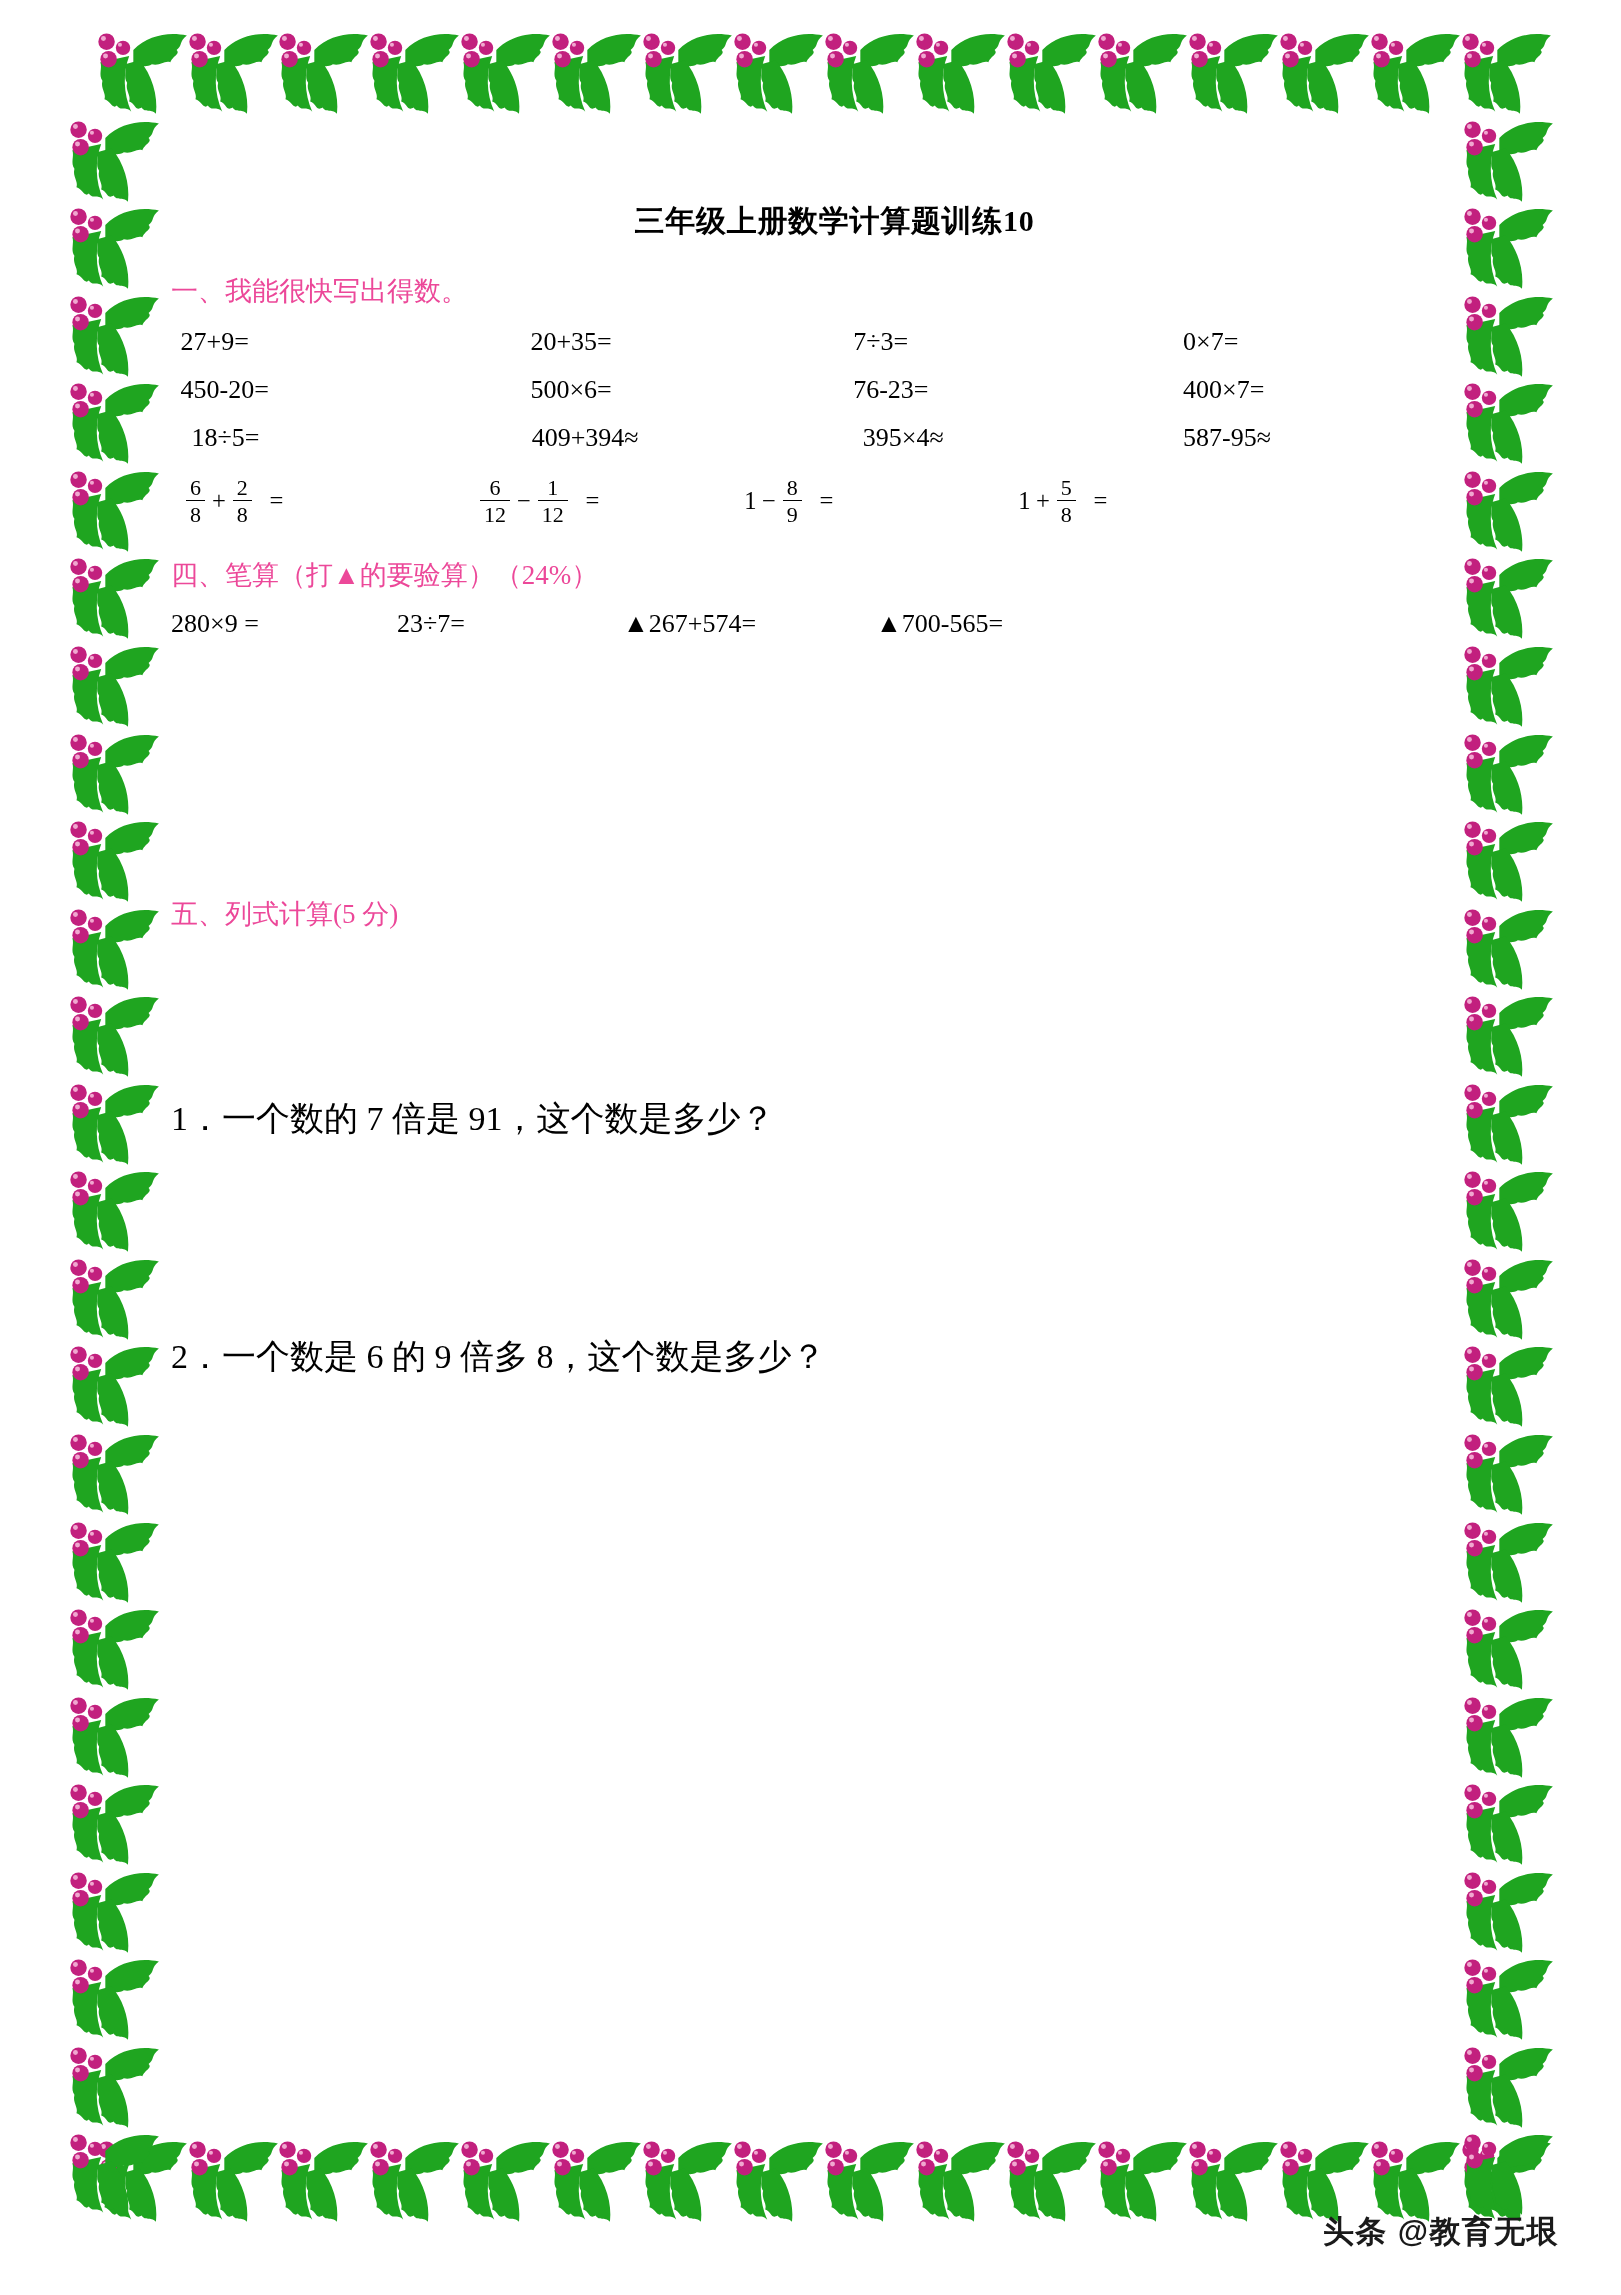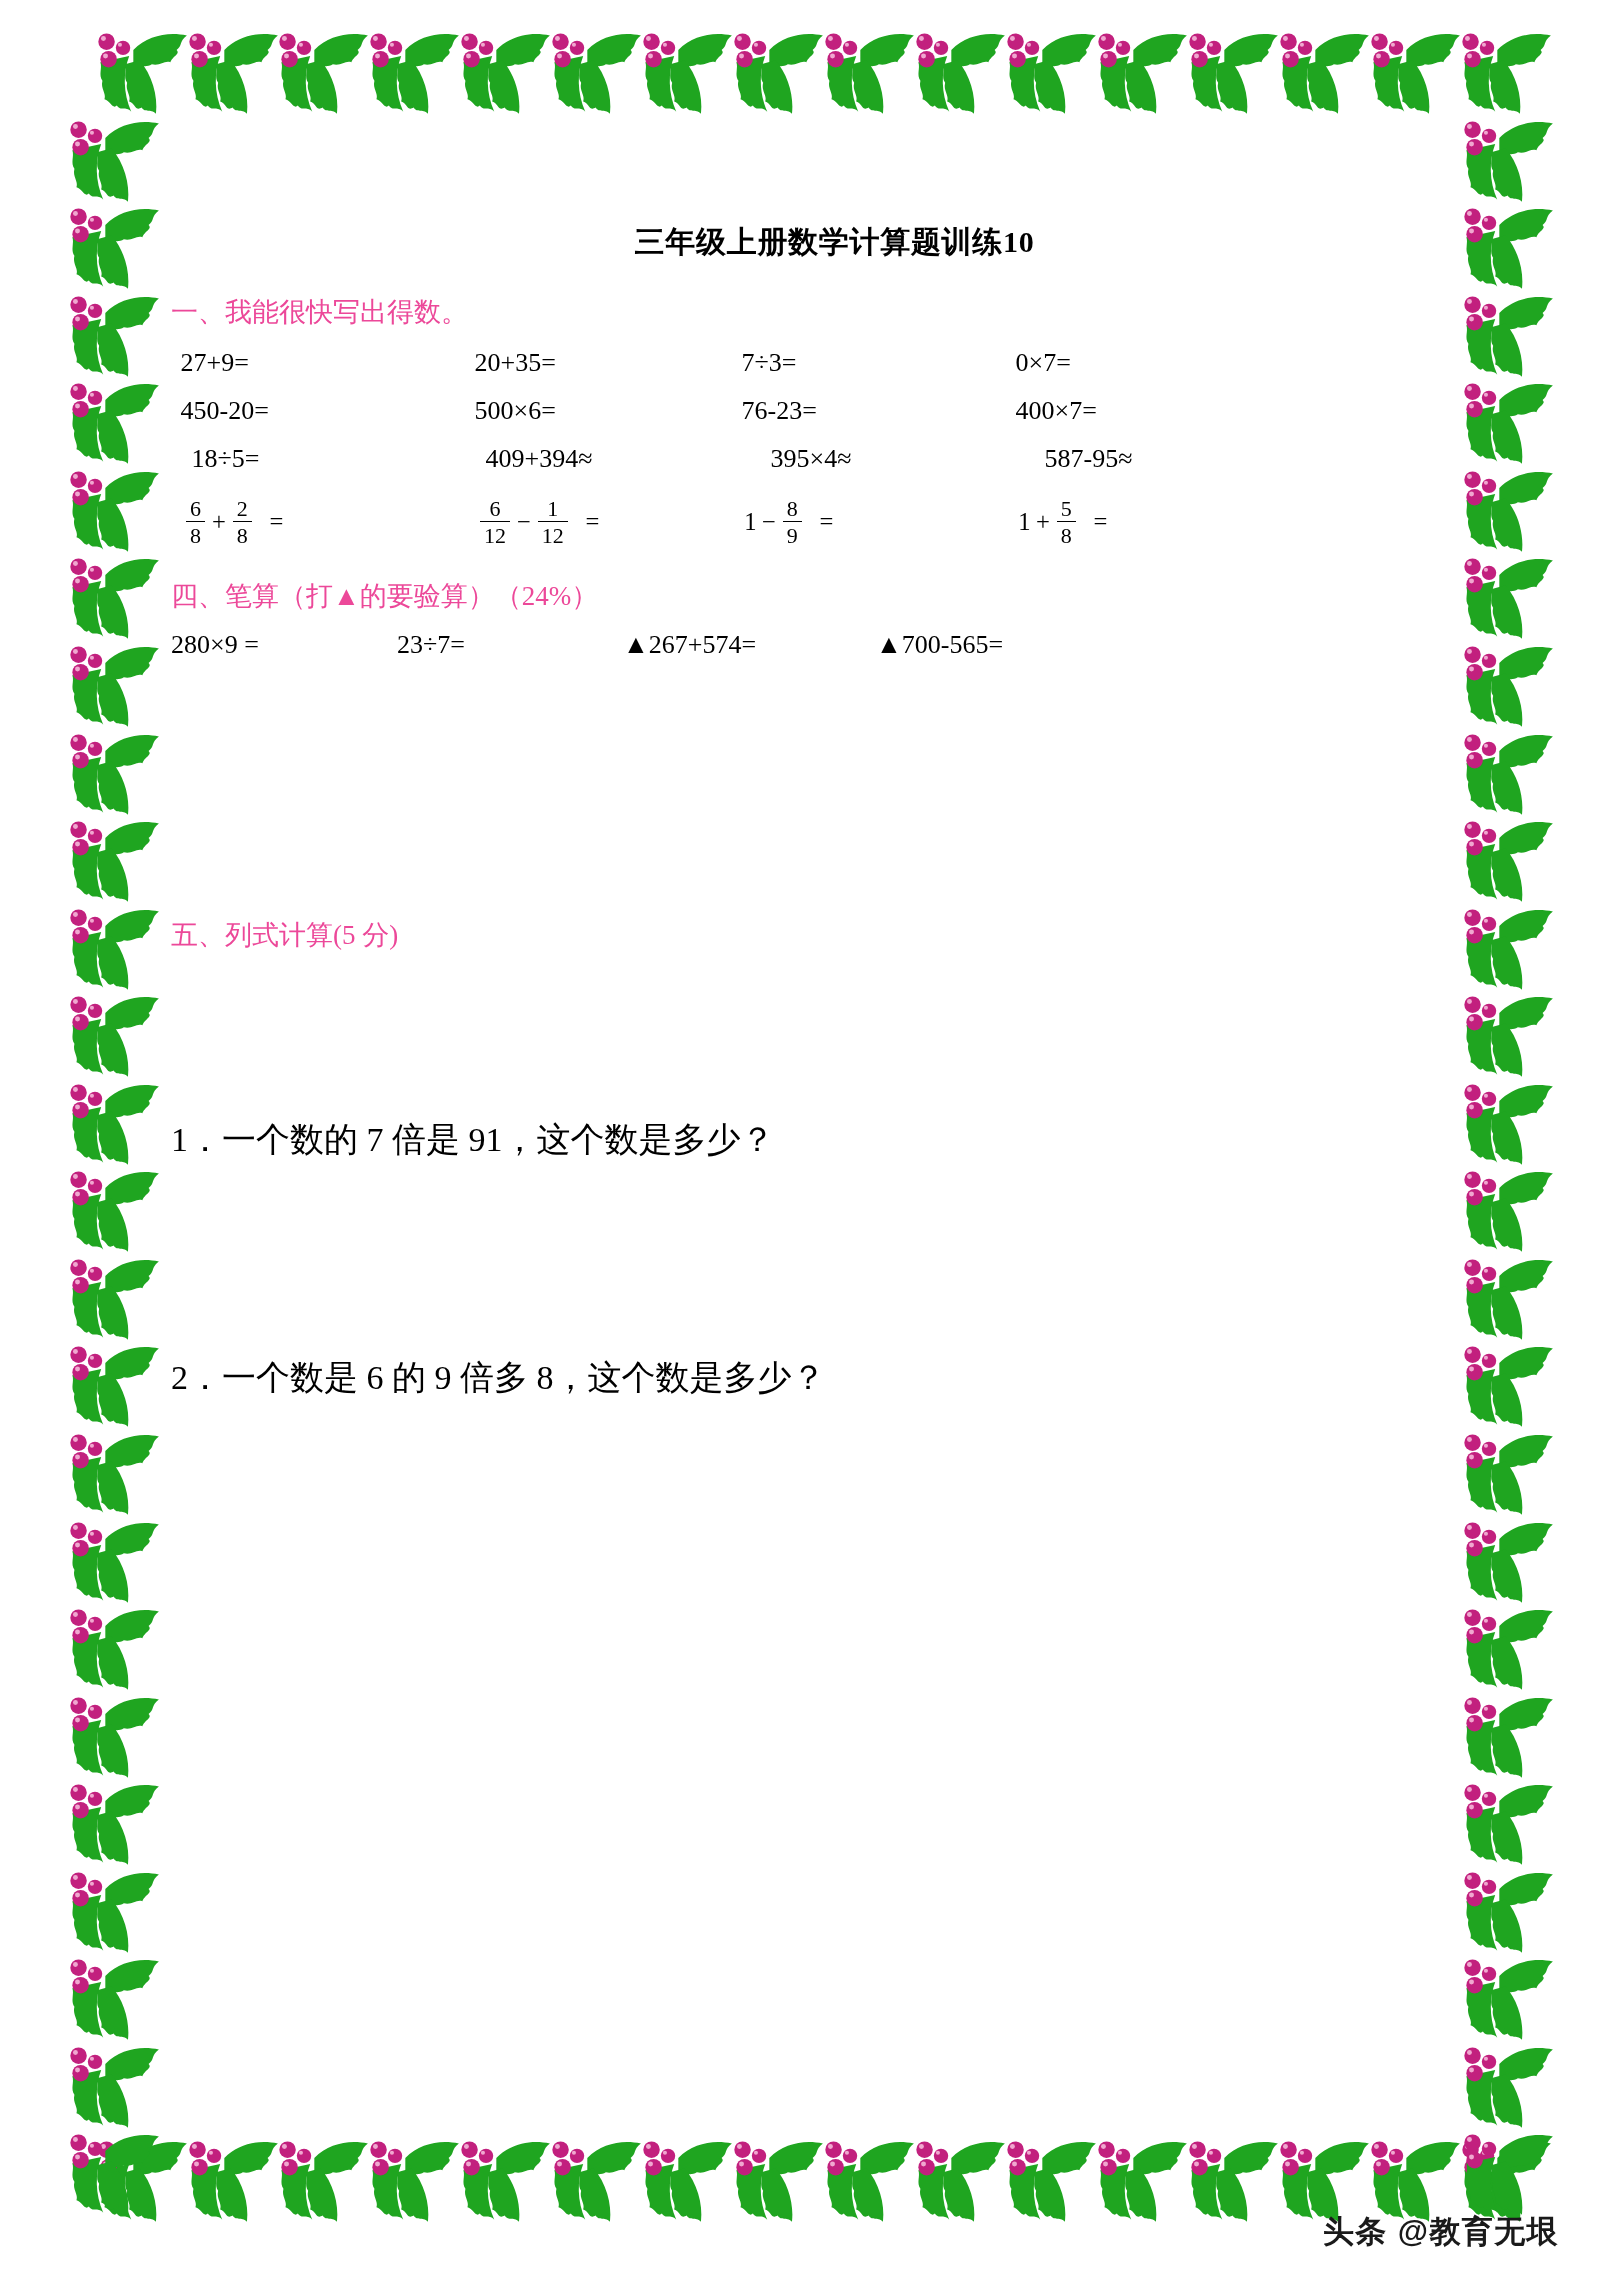--- a/index.html
+++ b/index.html
@@ -27,21 +27,21 @@
   .holly {
     position: absolute;
     width: 103px;
     height: 103px;
   }
 
   
   #content {
     position: absolute;
     left: 171px;
-    top: 222px;
+    top: 201px;
     width: 1286px;
     height: 1847px;
   }
 
   .doc-title {
     text-align: center;
     font-size: 30px;
     font-weight: bold;
     letter-spacing: 0.7px;
     margin: 0 0 0 0;
@@ -54,20 +54,21 @@
     margin-top: 31px;
     color: #ec4899;
     white-space: nowrap;
   }
 
   .calc-row {
     display: flex;
     font-size: 26px;
     margin-top: 18px;
     color: #000;
+    justify-content: space-between;
   }
   .calc-row .cell {
     flex: 0 0 auto;
   }
   .calc-row .cell.c1 { width: 294px; }
   .calc-row .cell.c2 { width: 267px; }
   .calc-row .cell.c3 { width: 274px; }
   .calc-row .cell.c4 { width: 274px; }
 
   .row-indent .cell.c1 { padding-left: 9.6px; }

